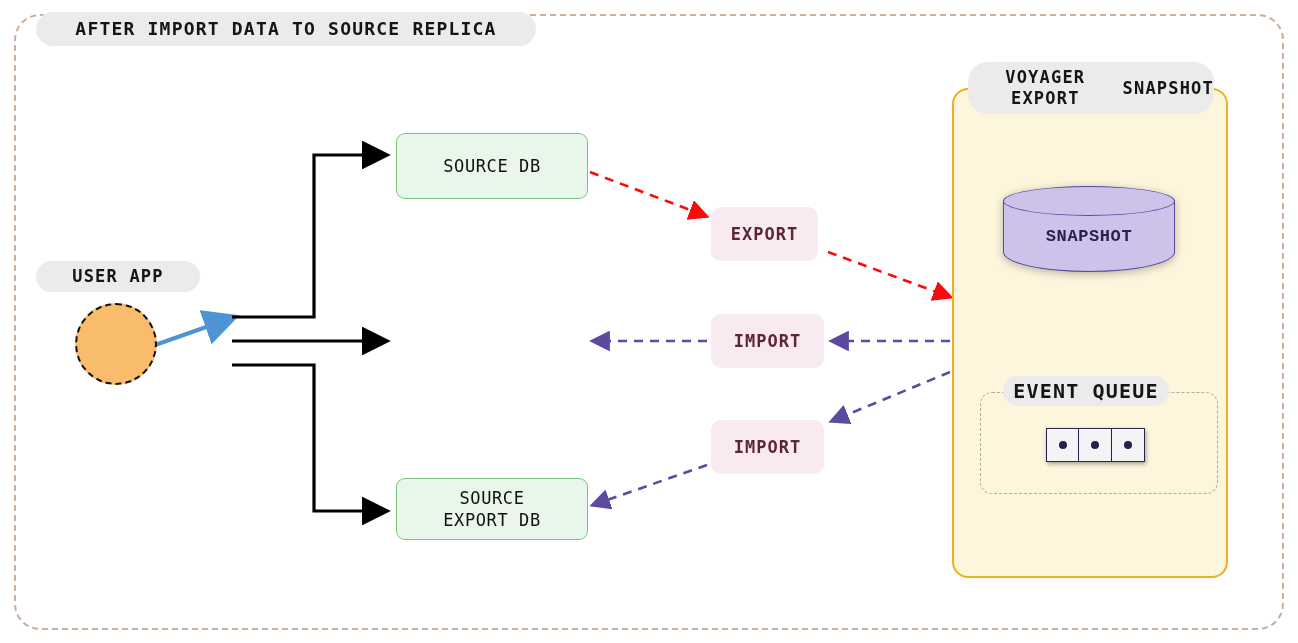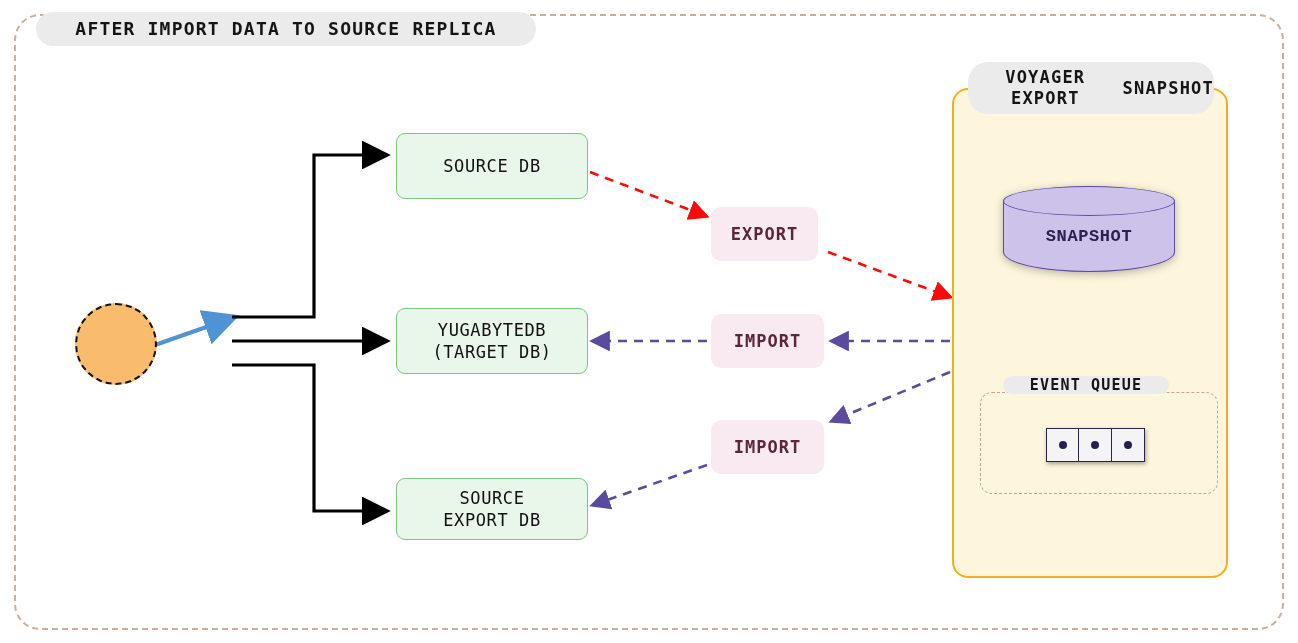--- a/index.html
+++ b/index.html
@@ -19,21 +19,21 @@
   
   .pill{
     position:absolute;background:#ebebeb;border-radius:20px;
     display:flex;align-items:center;justify-content:center;
     font-weight:bold;color:#151515;letter-spacing:1.2px;
     text-align:center;line-height:1.22;
   }
   #title-pill{left:36px;top:12px;width:500px;height:34px;font-size:18px;}
   #userapp-pill{left:36px;top:261px;width:164px;height:31px;font-size:17px;}
   #voyager-pill{left:968px;top:62px;width:246px;height:52px;font-size:17px;flex-direction:row;}
-  #eventq-pill{left:1003px;top:376px;width:166px;height:18px;font-size:15px;}
+  #eventq-pill{left:1003px;top:376px;width:166px;height:30px;font-size:20px;}
 
   
   #user-circle{
     position:absolute;left:75px;top:303px;width:82px;height:82px;
     background:#f9bc6d;border:2px dashed #111;border-radius:50%;box-sizing:border-box;
   }
 
   
   .db-box{
     position:absolute;background:#e9f6ea;border:1.6px solid #7cc47f;border-radius:9px;
@@ -140,32 +140,27 @@
     <line x1="950" y1="372" x2="832" y2="421" stroke="#5b4a9e" stroke-width="2.6" stroke-dasharray="9,7" marker-end="url(#ah-purple)"></line>
 
     <line x1="707" y1="465" x2="593" y2="505" stroke="#5b4a9e" stroke-width="2.6" stroke-dasharray="9,7" marker-end="url(#ah-purple)"></line>
 
     <path d="M1011,427 L1030,427 L1030,445 L1043,445" stroke="#000" stroke-width="4" fill="none" marker-end="url(#ah-black)"></path>
     <path d="M1148,445 L1190,445 L1190,462" stroke="#000" stroke-width="4" fill="none" marker-end="url(#ah-black)"></path>
   </svg>
 
   <div class="pill" id="title-pill">AFTER IMPORT DATA TO SOURCE REPLICA</div>
 
+  <div class="pill" id="userapp-pill">USER APP</div>
   <div id="user-circle"></div>
 
   <div class="db-box" id="db-source">
     <span>SOURCE DB</span>
   </div>
 
-  <div class="db-box" id="db-target">
-    <span>
-      <span>YUGABYTEDB</span><br>
-      <span>(TARGET DB)</span>
-    </span>
-  </div>
 
   <div class="db-box" id="db-replica">
     <span>
       <span>SOURCE</span><br>
       <span>EXPORT DB</span>
     </span>
   </div>
 
   <div class="action-label" id="label-export">EXPORT</div>
   <div class="action-label" id="label-import-1">IMPORT</div>

